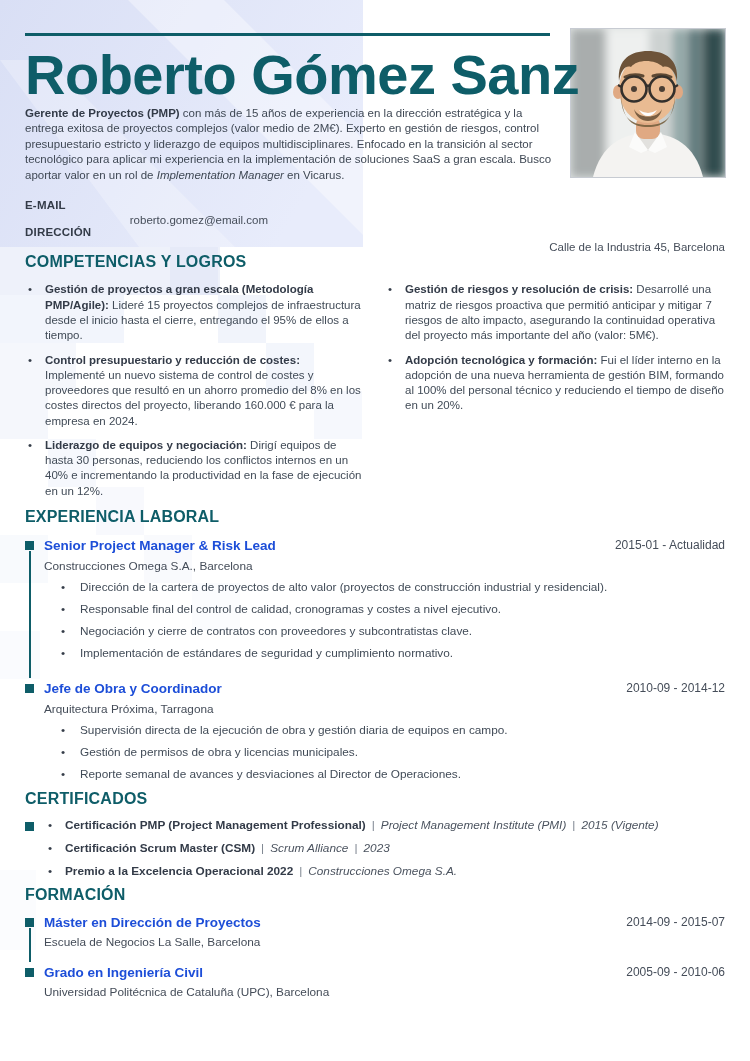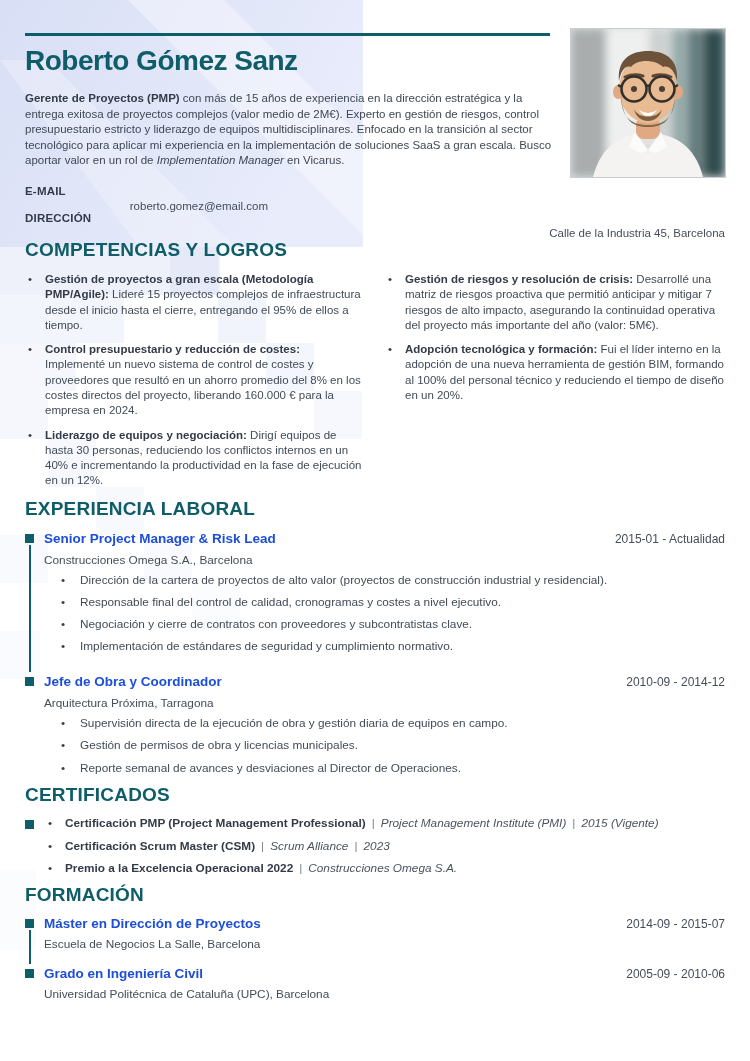--- a/index.html
+++ b/index.html
@@ -12,37 +12,37 @@
   .page{
     width:750px;height:1061px;position:relative;overflow:hidden;
     background:#ffffff;margin:0 auto;
     font-family:"Liberation Sans","DejaVu Sans",sans-serif;
     color:var(--body);
   }
   .bg{position:absolute;left:0;top:0;z-index:0;pointer-events:none;}
   .content{position:absolute;inset:0;padding:0 25px;box-sizing:border-box;z-index:1;}
 
   .top-rule{margin-top:33px;width:525px;height:3px;background:var(--teal);}
-  h1.name{margin:10px 0 0;font-size:28px;line-height:1.05;font-weight:700;
+  h1.name{margin:10px 0 0;font-size:56px;line-height:1.05;font-weight:700;
     color:var(--teal);letter-spacing:-0.5px;}
-  .summary{margin-top:16px;width:537px;font-size:11.5px;line-height:1.35;color:#3f4854;}
+  .summary{margin-top:1px;width:537px;font-size:11.5px;line-height:1.35;color:#3f4854;}
   .summary b{color:var(--bold);}
   .summary i{font-style:italic;}
 
   .contact{margin-top:16px;display:flex;width:700px;flex-direction:column;}
   .contact .col1{width:243px;}
   .contact .col2{width:243px;}
   .contact .col3{flex:1;}
   .c-label{font-size:11.5px;font-weight:700;color:var(--bold);letter-spacing:.2px;}
   .c-value{font-size:11.5px;color:#454d59;margin-top:3px;text-align:right;}
 
   .photo{position:absolute;left:570px;top:28px;width:156px;height:150px;
     border:1px solid #c7cbd2;box-sizing:border-box;background:#dfe3e2;}
 
-  h2.sec{font-size:19px;font-weight:700;color:var(--teal);letter-spacing:.2px;margin:0;}
+  h2.sec{font-size:16px;font-weight:700;color:var(--teal);letter-spacing:.2px;margin:0;}
   .sec-comp{margin-top:24px;}
   .sec-xp{margin-top:14px;}
   .sec-cert{margin-top:16px;}
   .sec-form{margin-top:16px;}
 
   .comp-grid{display:grid;grid-template-columns:338px 1fr;column-gap:22px;margin-top:11px;}
   .b-item{display:flex;margin-bottom:9px;font-size:11.5px;line-height:1.33;color:var(--body);}
   .b-dot{width:20px;flex:none;padding-left:3px;box-sizing:border-box;color:#343c48;}
   .b-item b{color:var(--bold);}
 

